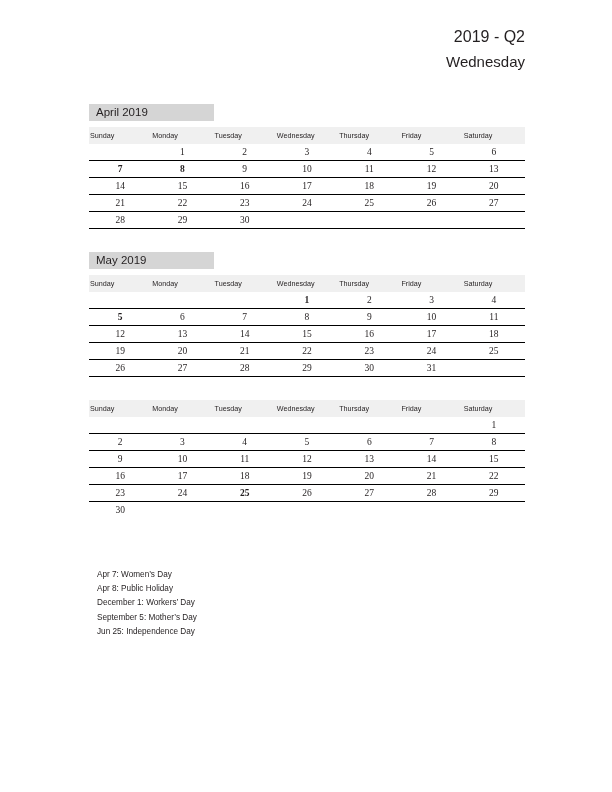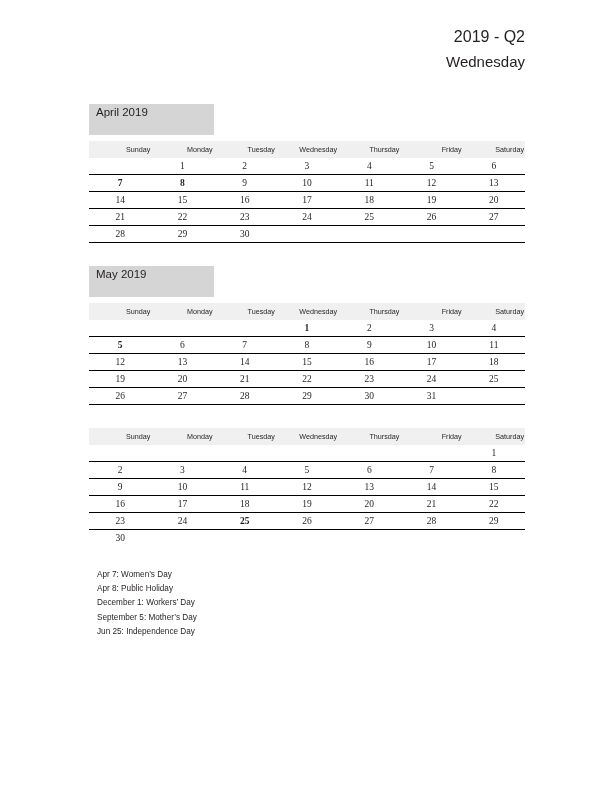--- a/index.html
+++ b/index.html
@@ -84,41 +84,41 @@
   .months {
     position: absolute;
     left: 89px;
     top: 104px;
     width: 436px;
   }
   .month-block { margin-bottom: 23px; }
   .month-title {
     background: #d5d5d5;
     width: 125px;
-    height: 31px;
+    height: 17px;
     line-height: 17px;
     padding-left: 7px;
     box-sizing: border-box;
     font-size: 11.5px;
     color: #231f20;
     font-family: "Liberation Sans", sans-serif;
   }
   table.cal {
     width: 436px;
     border-collapse: collapse;
     table-layout: fixed;
     margin-top: 6px;
   }
   table.cal th {
     background: #f0f0f0;
     font-size: 7.2px;
     font-weight: normal;
     color: #231f20;
     height: 15px;
-    text-align: right;
+    text-align: left;
     font-family: "Liberation Sans", sans-serif;
     border: none;
   }
   table.cal td {
     height: 16px;
     text-align: center;
     font-size: 9.5px;
     color: #231f20;
     font-family: "Liberation Serif", serif;
     border-bottom: 1px solid #000000;

